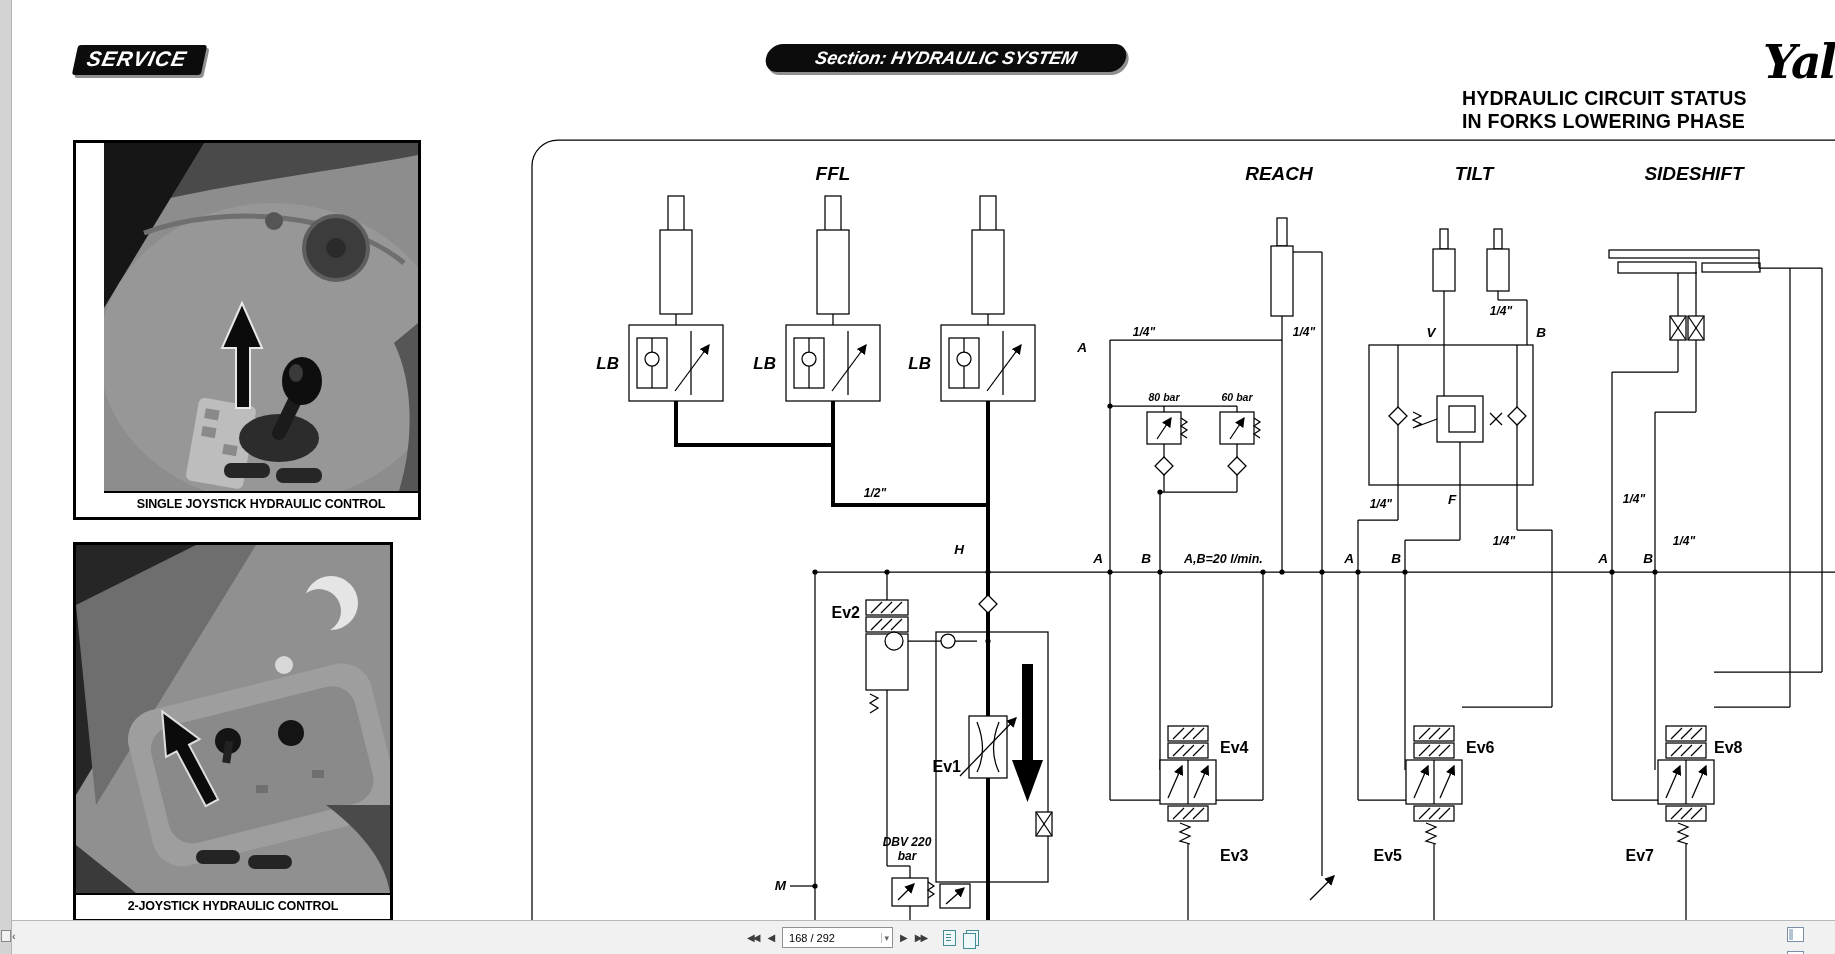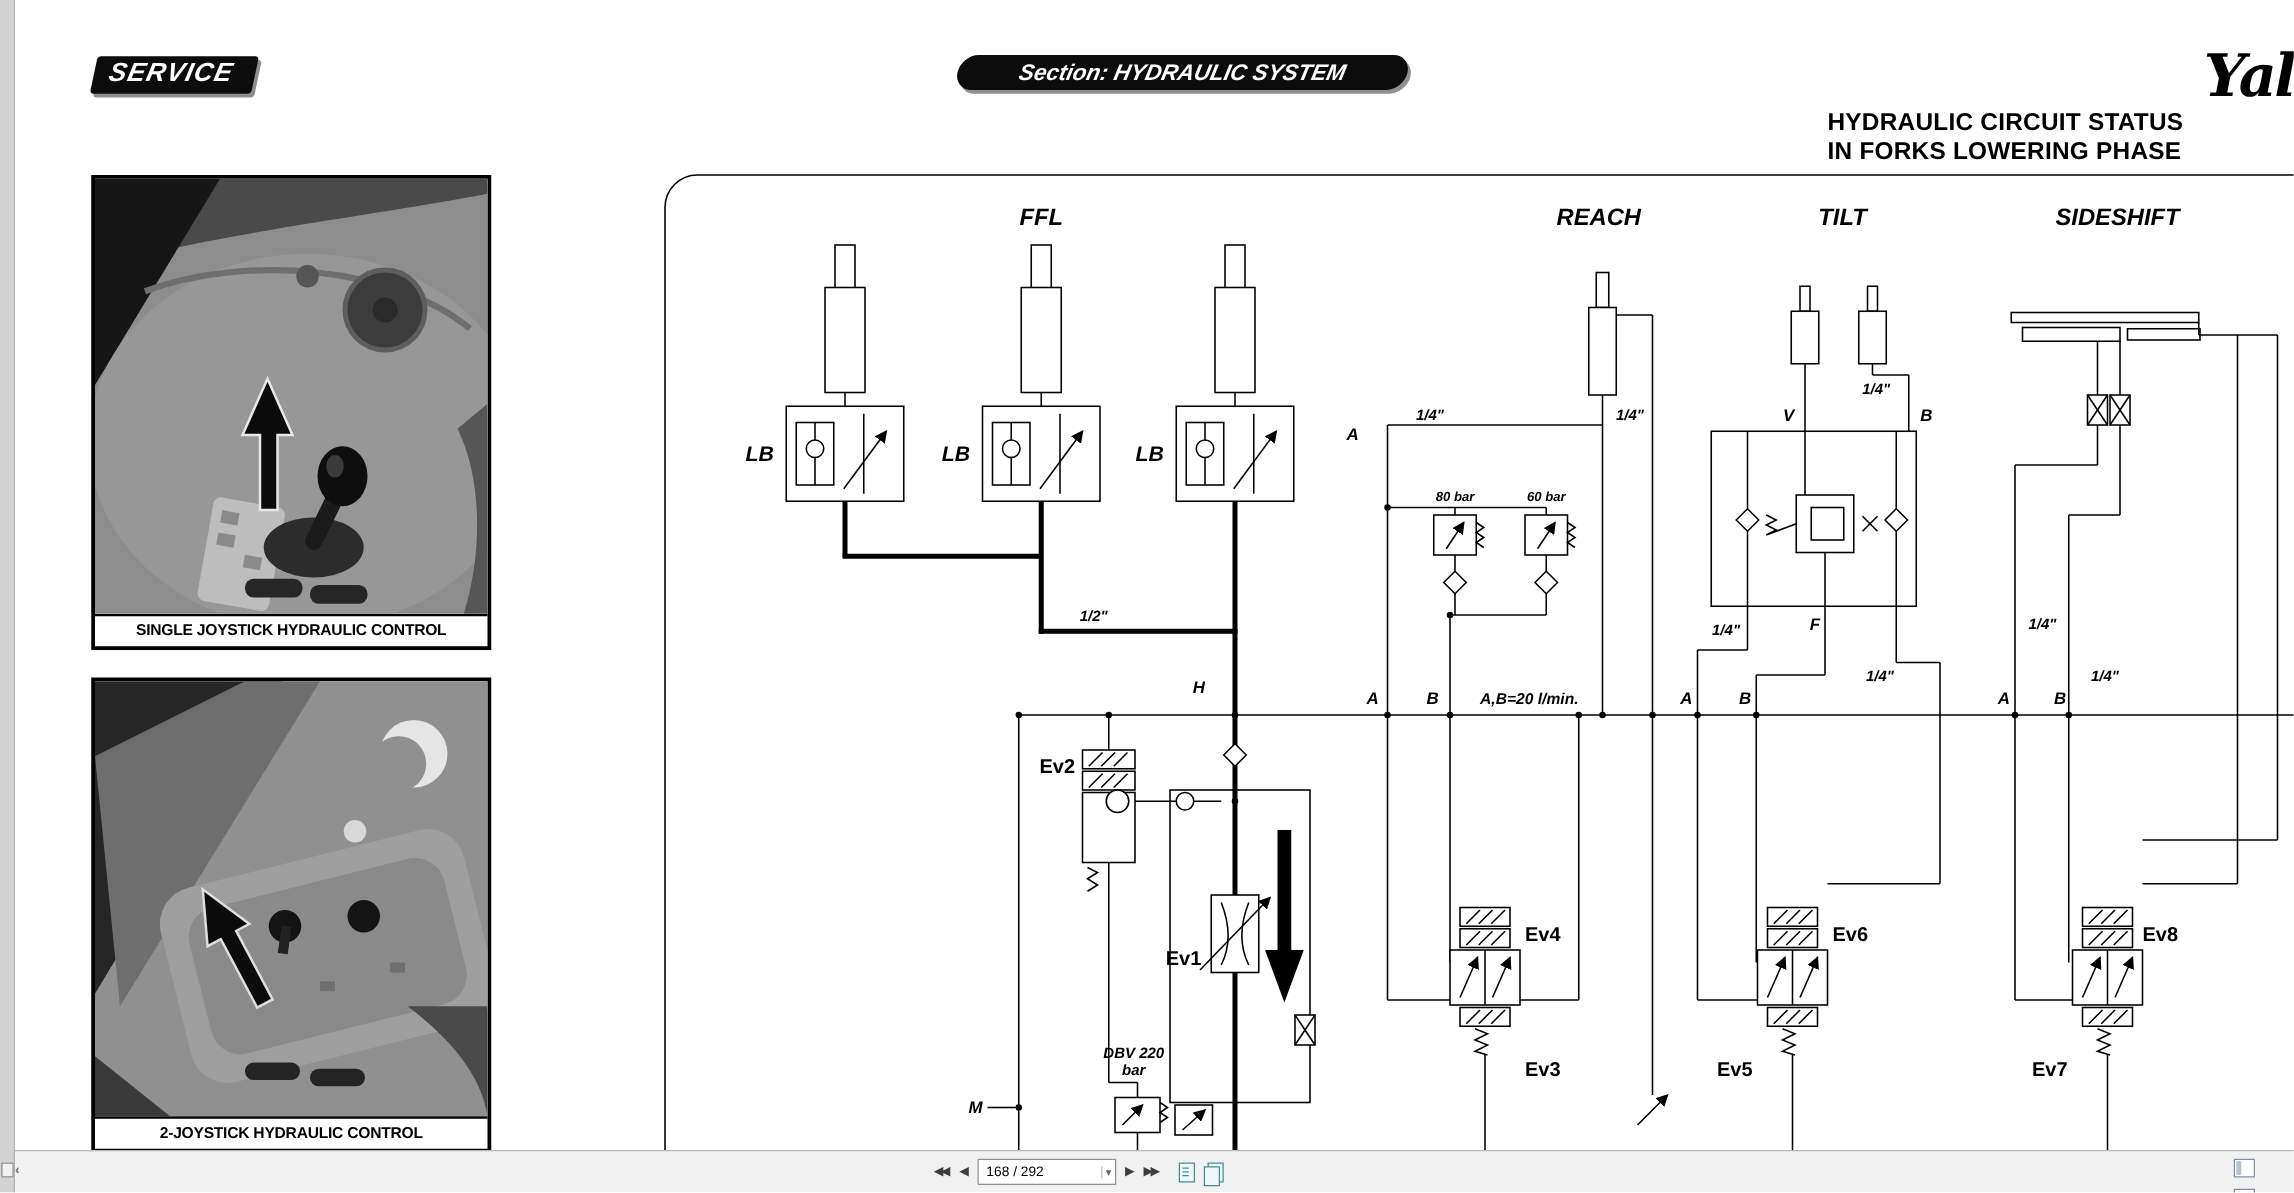--- a/index.html
+++ b/index.html
@@ -16,21 +16,21 @@
   .section-badge{position:absolute;left:766px;top:44px;width:360px;height:28px;background:#0c0c0c;color:#fff;
     font-style:italic;font-weight:bold;font-size:18px;text-align:center;line-height:28px;
     border-radius:16px;transform:skewX(-12deg);box-shadow:3px 3px 0 #8f8f8f;}
   .brand{position:absolute;left:1763px;top:34px;font-family:"DejaVu Serif",serif;
     font-weight:bold;font-style:italic;font-size:47px;letter-spacing:-2px;white-space:nowrap;}
   .page-title{position:absolute;left:1462px;top:87px;font-weight:bold;font-size:19.5px;
     line-height:23px;white-space:nowrap;letter-spacing:0.2px;}
 
   
   .photo-box{position:absolute;left:73px;width:314px;border:3px solid #000;background:#fff;}
-  .photo-box.p1{top:140px;}
+  .photo-box.p1{top:140px;padding-left:28px;}
   .photo-box.p2{top:542px;}
   .photo-box svg{display:block;}
   .photo-caption{height:20px;padding-top:4px;border-top:2px solid #000;text-align:center;
     font-weight:bold;font-size:12.5px;letter-spacing:-0.2px;}
 
   
   #schematic{position:absolute;left:520px;top:130px;}
   #schematic text{font-family:"Liberation Sans",sans-serif;fill:#000;stroke:none;}
   .t-sec{font-size:19px;font-weight:bold;font-style:italic;}
   .t-lb{font-size:17px;font-weight:bold;font-style:italic;}

